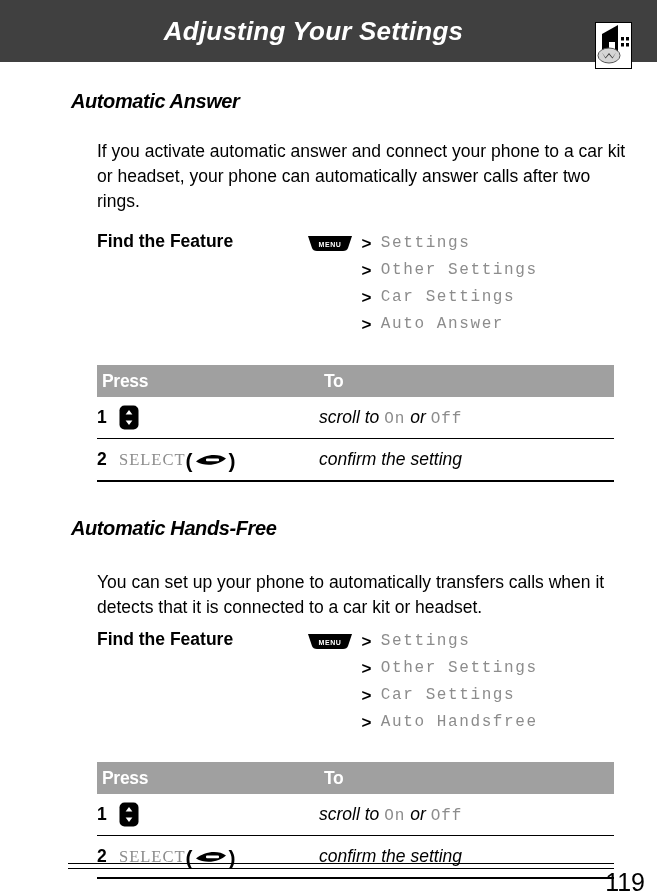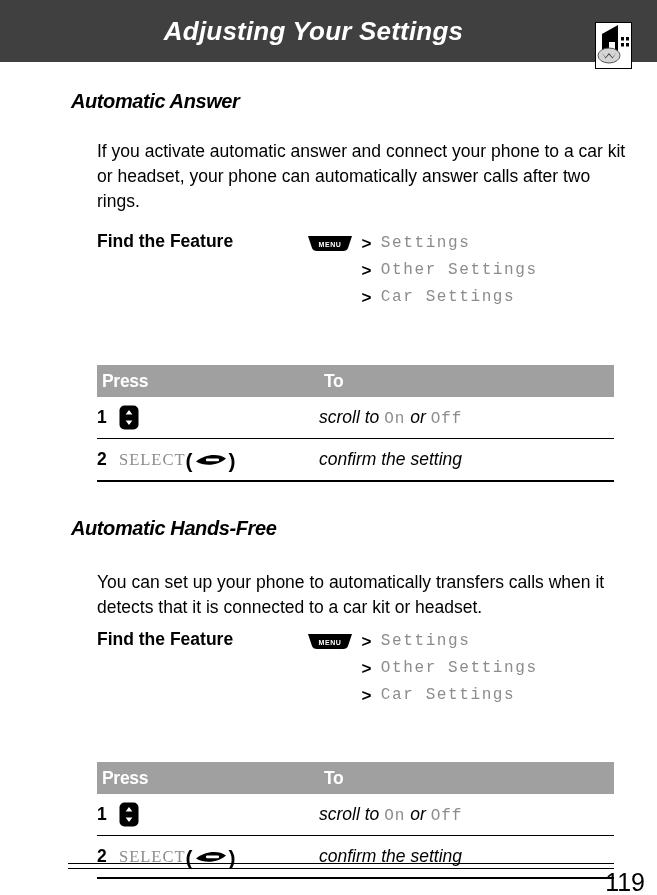--- a/index.html
+++ b/index.html
@@ -289,20 +289,25 @@
         <span class="path-gt">&gt;</span>
         <span class="path-item">Other Settings</span>
       </div>
 
       <div class="fff-row">
         <span class="path-spacer"></span>
         <span class="path-gt">&gt;</span>
         <span class="path-item">Car Settings</span>
       </div>
 
+      <div class="fff-row">
+        <span class="path-spacer"></span>
+        <span class="path-gt">&gt;</span>
+        <span class="path-item">Auto Answer</span>
+      </div>
 
     </div>
   </div>
 
   <table class="keytable kt-1">
     <colgroup>
       <col class="col-num">
         <col class="col-key">
         <col class="col-desc">
     </colgroup>
@@ -369,20 +374,25 @@
         <span class="path-gt">&gt;</span>
         <span class="path-item">Other Settings</span>
       </div>
 
       <div class="fff-row">
         <span class="path-spacer"></span>
         <span class="path-gt">&gt;</span>
         <span class="path-item">Car Settings</span>
       </div>
 
+      <div class="fff-row">
+        <span class="path-spacer"></span>
+        <span class="path-gt">&gt;</span>
+        <span class="path-item">Auto Handsfree</span>
+      </div>
 
     </div>
   </div>
 
   <table class="keytable kt-2">
     <colgroup>
       <col class="col-num">
         <col class="col-key">
         <col class="col-desc">
     </colgroup>

